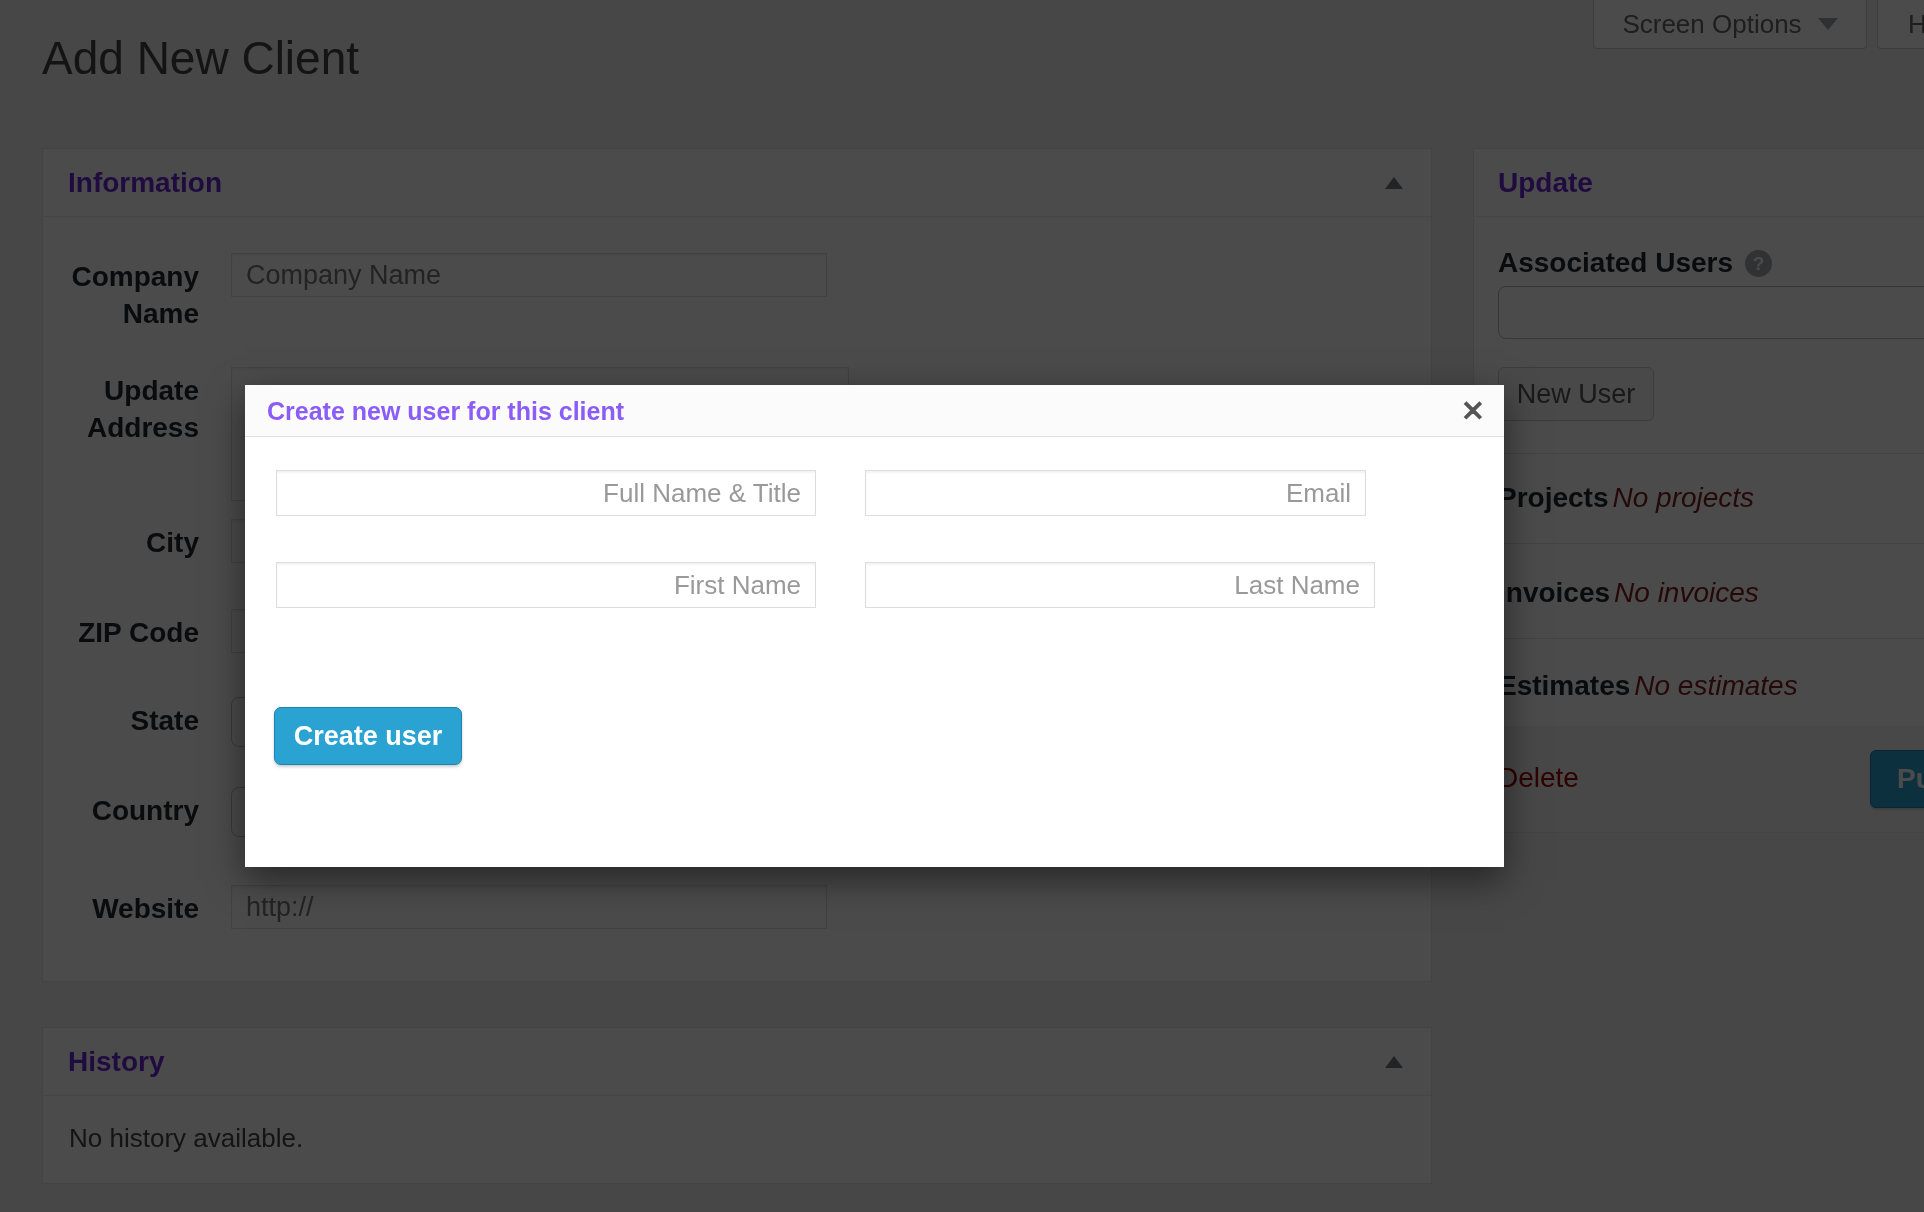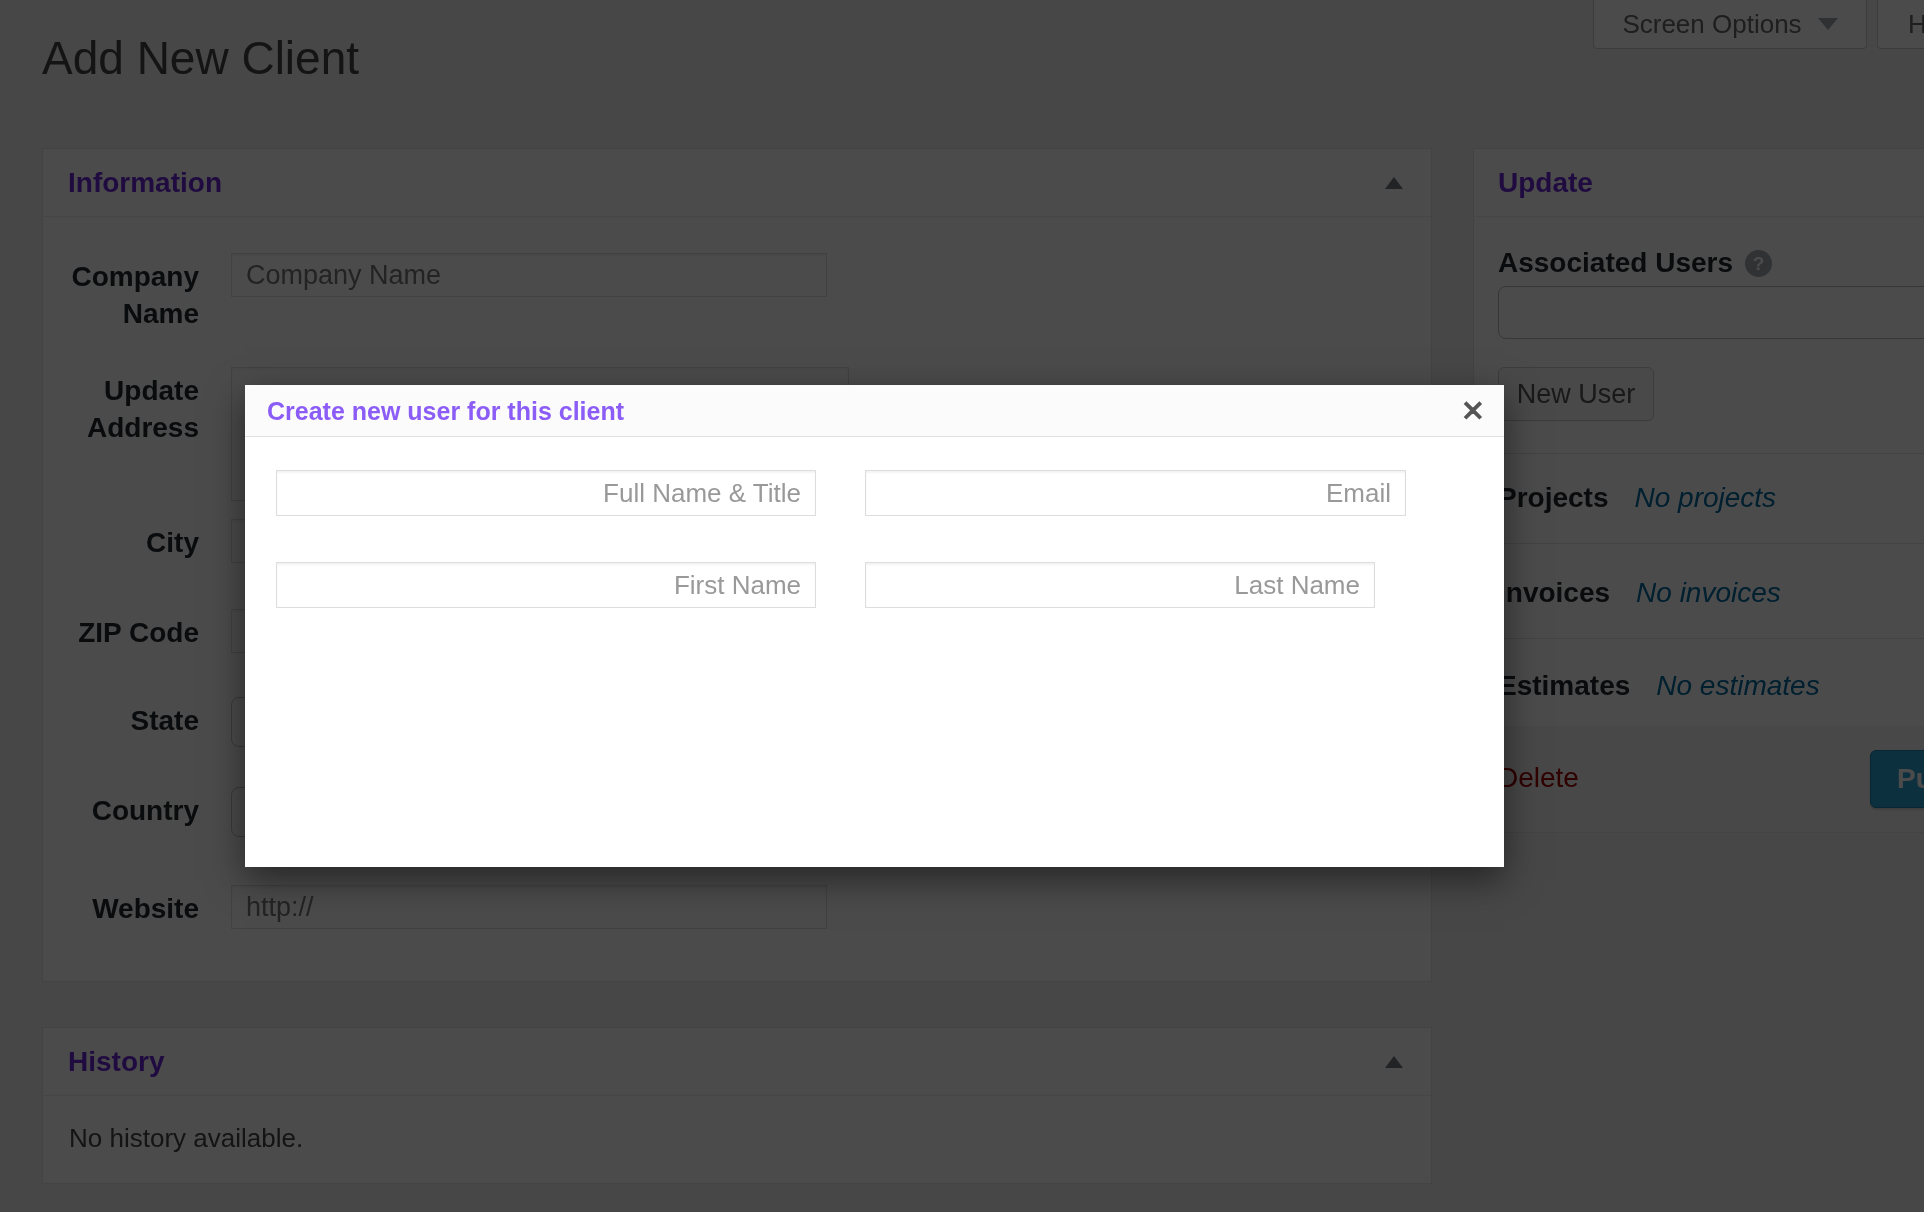--- a/index.html
+++ b/index.html
@@ -97,21 +97,21 @@
     position: absolute; left: 24px; top: 218px; width: 156px; height: 54px;
     background: #f7f7f7; border: 1px solid #ccc; border-radius: 6px;
     font-family: inherit; font-size: 27px; color: #555; cursor: pointer;
     box-shadow: 0 1px 1px rgba(0,0,0,.04);
   }
   .sb-divider { position: absolute; left: 0; right: 0; height: 1px; background: #e5e5e5; }
   .div-1 { top: 304px; } .div-2 { top: 394px; } .div-3 { top: 489px; } .div-4 { top: 577px; }
   .stat-row { position: absolute; left: 24px; font-size: 28px; line-height: 36px; }
   .stat-projects { top: 331px; } .stat-invoices { top: 426px; } .stat-estimates { top: 519px; }
   .stat-label { font-weight: bold; color: #23282d; }
-  .stat-value { font-style: italic; color: #0369a1; margin-left: 26px; }
+  .stat-value { font-style: italic; color: #7f1d1d; margin-left: 4px; }
   .publishing-row {
     position: absolute; left: 0; right: 0; top: 577px; bottom: 0; background: #f5f5f5;
   }
   .delete-link {
     position: absolute; left: 24px; top: 36px; font-size: 28px;
     color: #a00000; text-decoration: none; cursor: pointer;
   }
   .btn-publish {
     position: absolute; left: 396px; top: 24px; width: 150px; height: 58px;
     background: #2aa3d3; border: 1px solid #1d82ae; border-radius: 6px;
@@ -142,21 +142,21 @@
     font-size: 29px; font-weight: bold; color: #555; line-height: 40px; text-align: center;
     font-family: inherit;
   }
   .modal-input {
     position: absolute; height: 46px; width: 540px;
     border: 1px solid #ddd; box-shadow: inset 0 2px 2px rgba(0,0,0,.05);
     font-size: 26px; padding: 0 14px; text-align: right;
   }
   .modal-input::placeholder { color: #999; opacity: 1; }
   .mi-full  { left: 31px;  top: 85px; }
-  .mi-email { left: 620px; top: 85px; width: 541px; }
+  .mi-email { left: 620px; top: 85px; width: 501px; }
   .mi-first { left: 31px;  top: 177px; }
   .mi-last  { left: 620px; top: 177px; width: 510px; }
   .btn-create {
     position: absolute; left: 29px; top: 322px; width: 188px; height: 58px;
     background: #2aa3d3; border: 1px solid #1d82ae; border-radius: 7px;
     font-family: inherit; font-size: 27px; font-weight: 600; color: #fff;
     cursor: pointer; box-shadow: 0 2px 3px rgba(0,0,0,.2);
   }
 </style>
 </head>
@@ -260,15 +260,16 @@
 
   <div class="modal">
     <div class="modal-header">
       <span class="modal-title">Create new user for this client</span>
       <button class="modal-close">✕</button>
     </div>
     <input type="text" class="modal-input mi-full" placeholder="Full Name &amp; Title" style="">
     <input type="text" class="modal-input mi-email" placeholder="Email" style="">
     <input type="text" class="modal-input mi-first" placeholder="First Name" style="">
     <input type="text" class="modal-input mi-last" placeholder="Last Name" style="">
+    <button class="btn-create">Create user</button>
   </div>
 
 </div>
 
 </body></html>

